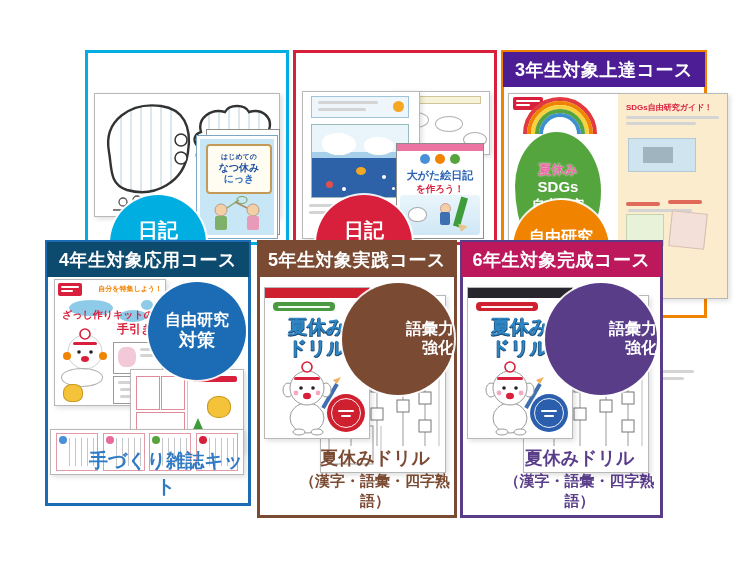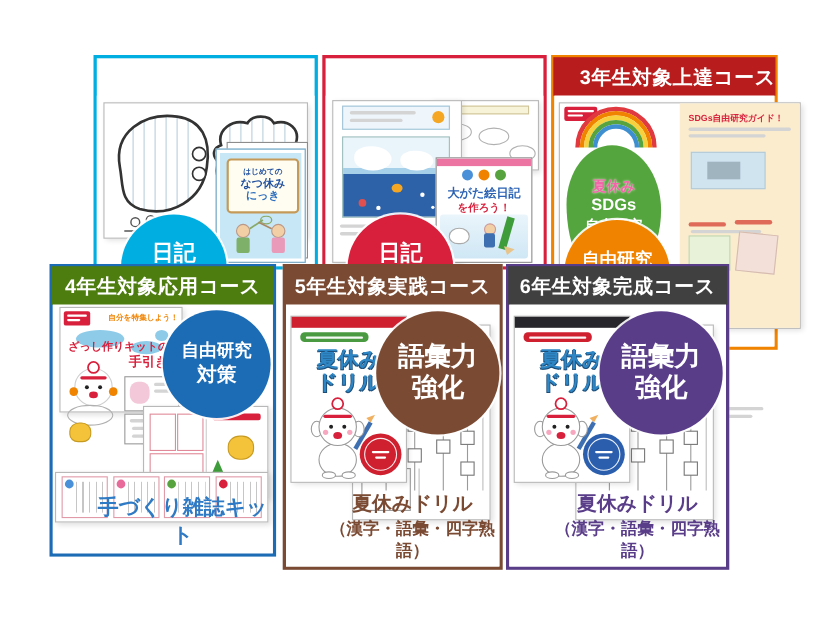--- a/index.html
+++ b/index.html
@@ -25,21 +25,21 @@
   .c4{left:45px;top:240px;width:206px;height:266px;}
   .c5{left:257px;top:240px;width:200px;height:278px;}
   .c6{left:460px;top:240px;width:203px;height:278px;}
   
   .c1 .badge{left:22px;top:108px;width:96px;height:96px;font-size:20px;}
   .c2 .badge{left:20px;top:108px;width:96px;height:96px;font-size:20px;}
   .c3 .badge{left:9px;top:113px;width:96px;height:96px;font-size:16px;}
   .c3 .badge .b2{font-size:18px;}
   .c4 .badge{left:100px;top:5px;width:98px;height:98px;font-size:16px;}
   .c4 .badge .b2{font-size:18px;}
-  .c5 .badge,.c6 .badge{left:82px;top:6px;width:112px;height:112px;font-size:24px;}
+  .c5 .badge,.c6 .badge{left:82px;top:6px;width:112px;height:112px;font-size:16px;align-items:flex-end;}
   
   .c1 .ws{left:6px;top:6px;width:186px;height:124px;}
   .c1 .pagenum{position:absolute;right:30px;bottom:2px;font-size:20px;font-weight:bold;color:#c9c9c9;}
   .c1 .book-back{left:118px;top:42px;width:74px;height:106px;background:#fff;border:1px solid #8d8d8d;position:absolute;box-sizing:border-box;}
   .c1 .book{left:108px;top:48px;width:82px;height:104px;background:#c7e7f6;border:1px solid #7aa8c4;position:absolute;
             box-shadow:inset 0 0 0 3px #fff;box-sizing:border-box;}
   .c1 .titlebox{position:absolute;left:9px;top:8px;width:62px;height:46px;background:#fffdf2;border:2px solid #c59a58;border-radius:4px;
                 display:flex;flex-direction:column;align-items:center;justify-content:center;line-height:1.15;}
   .c1 .t1{font-size:7px;color:#1f4f9e;font-weight:bold;}
   .c1 .t2{font-size:10px;color:#1f4f9e;font-weight:bold;}
@@ -78,21 +78,21 @@
   .c3 .g3{color:#fff;font-size:13px;font-weight:bold;}
   .c3 .g4{color:#ffd83a;font-size:14px;font-weight:bold;}
   .c3 .masc{position:absolute;left:66px;top:152px;width:20px;height:20px;background:#fff;border:1px solid #bbb;border-radius:50%;}
   .c3 .rtitle{position:absolute;left:8px;top:8px;right:6px;font-size:8px;font-weight:bold;color:#d8203c;}
   .c3 .photo1{position:absolute;left:10px;top:44px;width:66px;height:32px;background:#cfe4ef;border:1px solid #b3c9d6;}
   .c3 .photo1 i{position:absolute;left:14px;top:8px;width:30px;height:16px;background:#9fb4bf;display:block;}
   .c3 .photo2{position:absolute;left:8px;top:120px;width:36px;height:30px;background:#e8f2d8;border:1px solid #c4d4ae;}
   .c3 .photo3{position:absolute;left:52px;top:118px;width:34px;height:34px;background:#f3e0d8;border:1px solid #d6bcae;transform:rotate(6deg);}
   .c3 .redbar{position:absolute;height:4px;background:#e06a5a;border-radius:2px;}
   
-  .c4 .pg1{left:6px;top:2px;width:112px;height:96px;}
+  .c4 .pg1{left:6px;top:2px;width:112px;height:127px;}
   .c4 .logo{position:absolute;left:3px;top:3px;width:24px;height:13px;background:#d8203c;border-radius:2px;}
   .c4 .logo i{display:block;height:2px;background:#fff;margin:2.5px 3px 0 3px;border-radius:1px;}
   .c4 .tagline{position:absolute;right:3px;top:4px;font-size:7px;font-weight:bold;color:#f08300;}
   .c4 .cloud{position:absolute;background:#8ecbe9;border-radius:50%;}
   .c4 .kt1{position:absolute;left:7px;top:28px;font-size:10px;font-weight:bold;color:#d8203c;z-index:2;}
   .c4 .kt2{position:absolute;left:62px;top:41px;font-size:12px;font-weight:bold;color:#d8203c;z-index:2;}
   .c4 .panel{position:absolute;border:1px solid #9a9a9a;background:#fff;}
   .c4 .bubble{position:absolute;left:6px;top:88px;width:40px;height:17px;border:1px solid #b0b0b0;border-radius:50%;}
   .c4 .cat{position:absolute;left:8px;top:104px;width:18px;height:16px;background:#f5c33a;border:1px solid #c79a20;border-radius:45% 45% 40% 40%;}
   .c4 .spread2{left:82px;top:92px;width:114px;height:84px;}
@@ -239,21 +239,21 @@
         </div>
       </div>
       <div class="badge" style="background-color: rgb(216, 32, 60);">
         <span class="b1">日記</span>
         <span class="b2">対策</span>
       </div>
     </div>
   </div>
 
   <div class="course-card row-top c3" style="border-color: rgb(240, 131, 0);">
-    <div class="card-header" style="background-color: #b91c1c; justify-content: flex-end;">
+    <div class="card-header" style="background-color: #4c1d95;">
       <span>3年生対象上達コース</span>
     </div>
     <div class="card-body">
       <div class="sheet spread">
         <div class="rightpg">
           <div class="rtitle">SDGs自由研究ガイド！</div>
           <div class="hbar" style="margin:22px 8px 0 8px"></div>
           <div class="hbar" style="margin:3px 8px 0 8px;width:70px"></div>
           <div class="photo1">
               <i></i>
@@ -286,21 +286,21 @@
         <div class="masc"></div>
       </div>
       <div class="badge" style="background-color: rgb(240, 131, 0);">
         <span class="b1">自由研究</span>
         <span class="b2">対策</span>
       </div>
     </div>
   </div>
 
   <div class="course-card row-bottom c4" style="border-color: rgb(28, 108, 181);">
-    <div class="card-header" style="background-color: #4d7c0f; align-items: center;">
+    <div class="card-header" style="background-color: #0c4a6e; align-items: center;">
       <span>4年生対象応用コース</span>
     </div>
     <div class="card-body">
       <div class="sheet pg1">
         <div class="logo">
             <i></i>
             <i style="width:12px"></i>
           </div>
         <div class="tagline">自分を特集しよう！</div>
         <span class="cloud" style="left:14px;top:20px;width:44px;height:16px"></span>
@@ -445,21 +445,21 @@
         <span class="b2">強化</span>
       </div>
       <div class="caption" style="color: rgb(123, 74, 51);">
         <div class="cl1">夏休みドリル</div>
         <div class="cl2">（漢字・語彙・四字熟語）</div>
       </div>
     </div>
   </div>
 
   <div class="course-card row-bottom c6 drill" style="border-color: rgb(90, 61, 137);">
-    <div class="card-header" style="background-color: #404040; text-align: center;">
+    <div class="card-header" style="background-color: #be185d; text-align: center;">
       <span>6年生対象完成コース</span>
     </div>
     <div class="card-body">
       <div class="sheet ws2">
         <svg width="124" height="176" viewBox="0 0 124 176">
           <g stroke="#bdbdbd" stroke-width="1">
             <line x1="12" y1="14" x2="12" y2="120"></line>
               <line x1="118" y1="20" x2="118" y2="150"></line>
           </g>
           <g stroke="#9a9a9a" fill="none">

